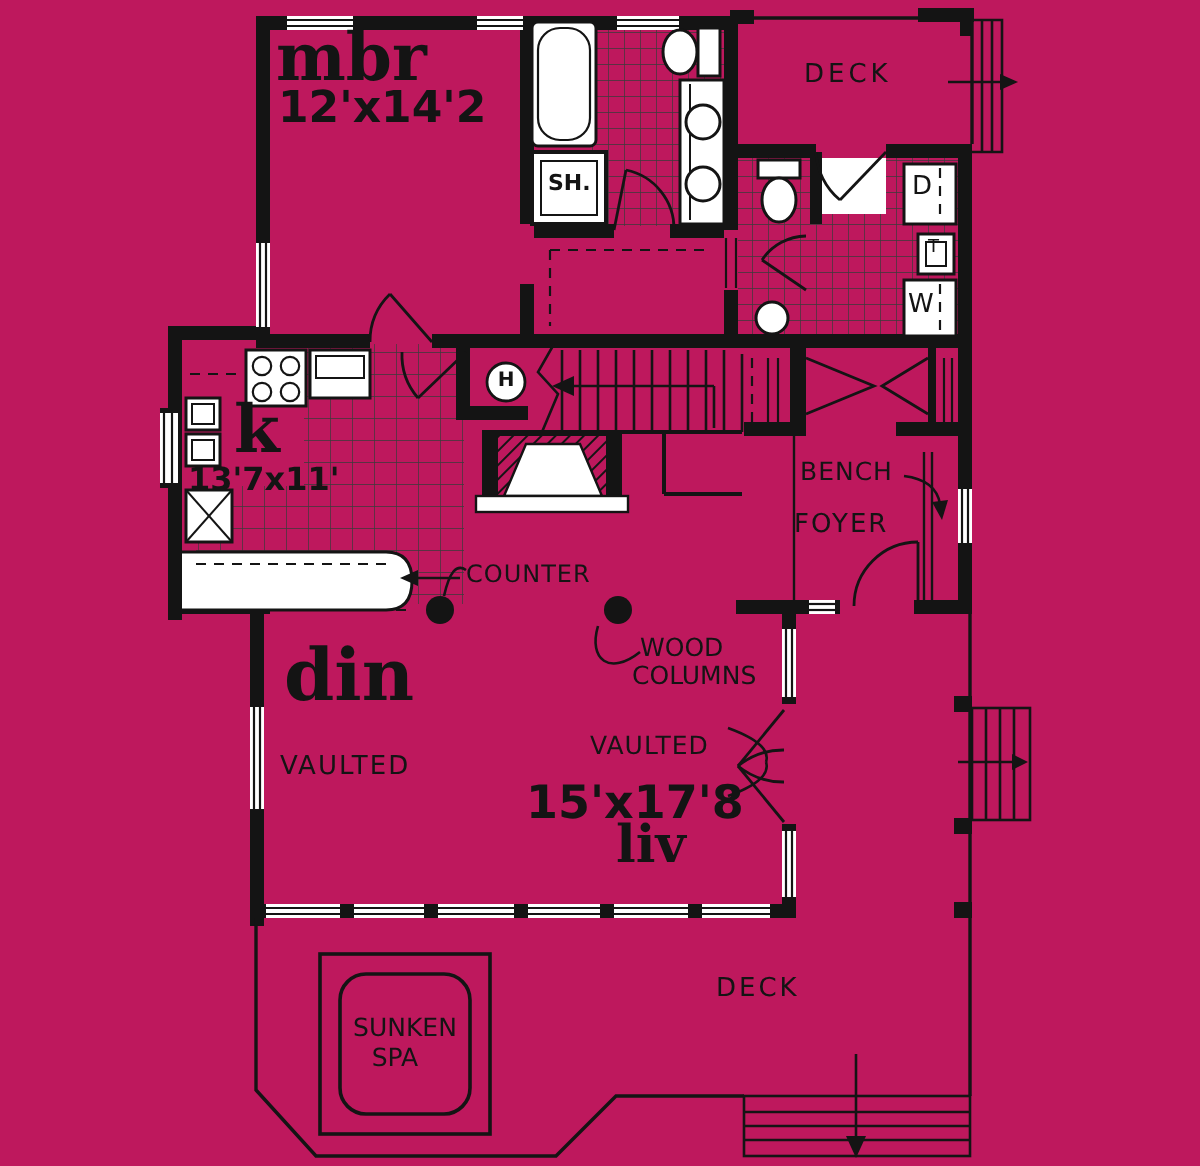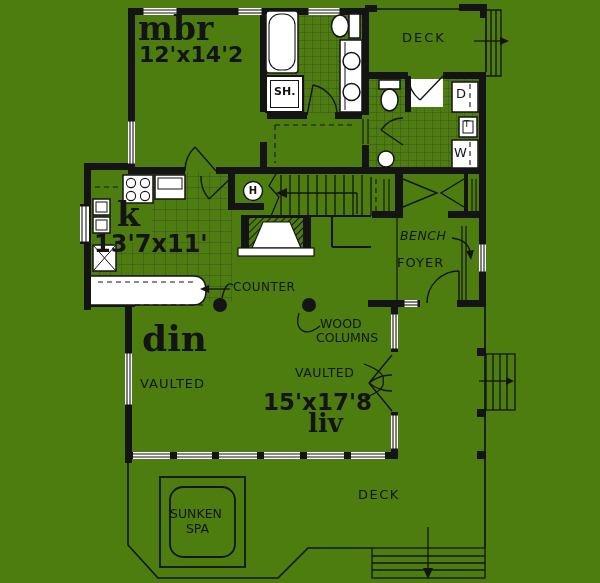--- a/index.html
+++ b/index.html
@@ -1,16 +1,16 @@
 <!DOCTYPE html>
 <html><head>
 <meta charset="utf-8">
 <style>
   html,body{margin:0;padding:0;background:#ffffff;}
-  .plan{position:relative;width:600px;height:583px;background:#4d7c0f;overflow:hidden;
+  .plan{position:relative;width:600px;height:583px;background:#be185d;overflow:hidden;
         font-family:"DejaVu Sans", sans-serif;color:#141414;}
   .plan svg{position:absolute;left:0;top:0;}
   .lbl{position:absolute;white-space:nowrap;color:#141414;line-height:1;}
   .room-name{font-family:"DejaVu Serif", serif;font-weight:700;}
   .dims{font-family:"DejaVu Sans", sans-serif;font-weight:700;text-align:right;}
   .small{font-family:"DejaVu Sans", sans-serif;font-weight:400;}
   .center{text-align:center;}
 </style>
 </head>
 <body>
@@ -381,35 +381,35 @@
 <div class="lbl dims" style="left:139px;top:44px;font-size:22px;">12'x14'2</div>
 
 <div class="lbl small" style="left:402px;top:31px;font-size:13px;letter-spacing:2px;">DECK</div>
 
 <div class="lbl small" style="left:274px;top:86px;font-size:11px;font-weight:700;">SH.</div>
 <div class="lbl small" style="left:456px;top:87px;font-size:13px;">D</div>
 <div class="lbl small" style="left:464px;top:120px;font-size:9px;">T</div>
 <div class="lbl small" style="left:454px;top:146px;font-size:13px;">W</div>
 <div class="lbl small center" style="left:246px;top:185.5px;width:14px;font-size:10px;font-weight:700;">H</div>
 
-<div class="lbl small" style="left:400px;top:230px;font-size:12.5px;letter-spacing:0.5px;font-style:italic;">BENCH</div>
+<div class="lbl small" style="left:400px;top:230px;font-size:12.5px;letter-spacing:0.5px;">BENCH</div>
 <div class="lbl small" style="left:397px;top:256px;font-size:13px;letter-spacing:1px;">FOYER</div>
 
 <div class="lbl room-name" style="left:117px;top:198px;font-size:33px;">k</div>
-<div class="lbl dims" style="left:94px;top:232px;font-size:24px;">13'7x11'</div>
+<div class="lbl dims" style="left:94px;top:232px;font-size:16px;">13'7x11'</div>
 <div class="lbl small" style="left:233px;top:281px;font-size:12px;letter-spacing:0.5px;">COUNTER</div>
 
 <div class="lbl room-name" style="left:142px;top:309px;font-size:36px;margin-top:11px;">din</div>
 <div class="lbl small" style="left:140px;top:377px;font-size:13px;letter-spacing:1px;">VAULTED</div>
 
 <div class="lbl small" style="left:320px;top:318px;font-size:12.5px;">WOOD</div>
 <div class="lbl small" style="left:316px;top:332px;font-size:12.5px;">COLUMNS</div>
 
 <div class="lbl small" style="left:295px;top:367px;font-size:12.5px;letter-spacing:0.5px;">VAULTED</div>
 <div class="lbl dims" style="left:263px;top:391px;font-size:23px;">15'x17'8</div>
 <div class="lbl room-name" style="left:308px;top:410px;font-size:26px;">liv</div>
 
-<div class="lbl small center" style="left:170px;top:508px;width:48px;font-size:12.5px;">SUNKEN</div>
+<div class="lbl small center" style="left:170px;top:508px;width:65px;font-size:12.5px;">SUNKEN</div>
 <div class="lbl small center" style="left:170px;top:523px;width:55px;font-size:12.5px;">SPA</div>
 
 <div class="lbl small" style="left:358px;top:488px;font-size:13px;letter-spacing:1.5px;">DECK</div>
 
 </div>
 
 </body></html>

